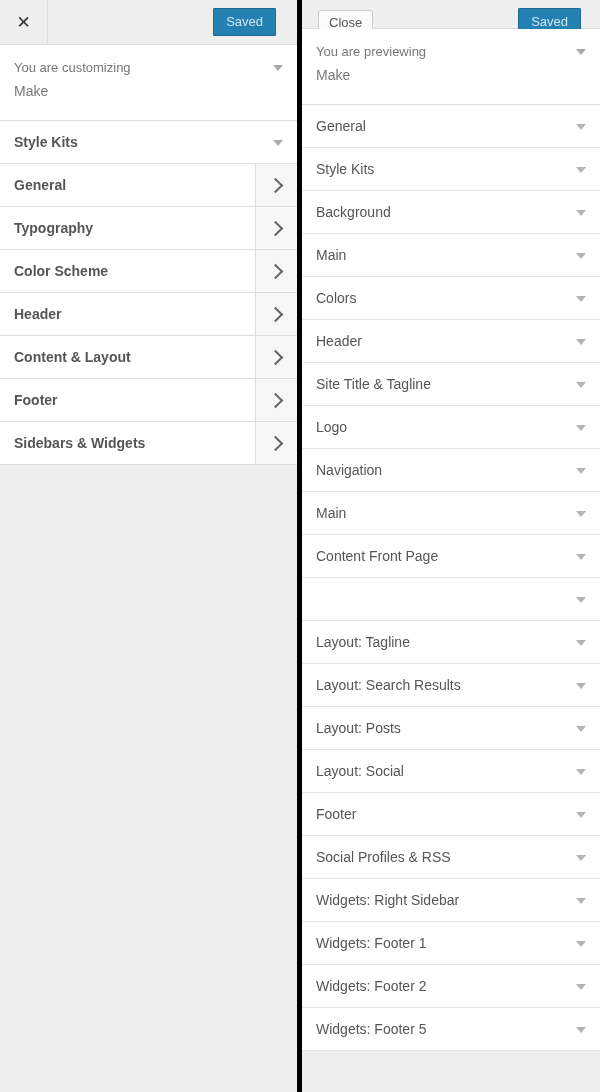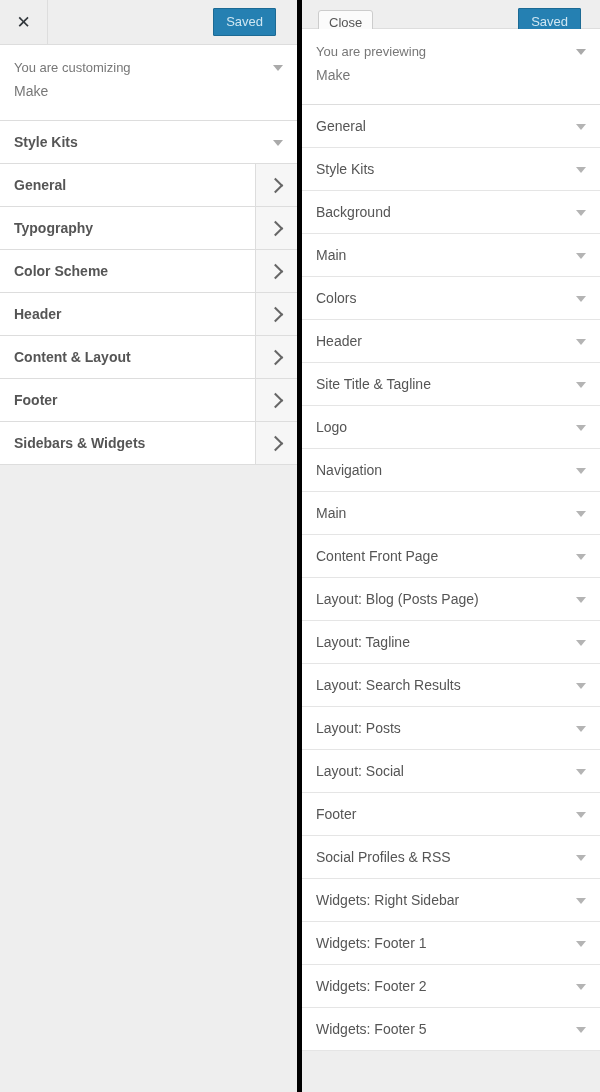--- a/index.html
+++ b/index.html
@@ -367,21 +367,20 @@
         </div>
         <div class="right-row">
           <span class="right-row-label">Main</span>
           <span class="tri-down"></span>
         </div>
         <div class="right-row">
           <span class="right-row-label">Content Front Page</span>
           <span class="tri-down"></span>
         </div>
         <div class="right-row">
-          <span class="right-row-label">Layout: Blog (Posts Page)</span>
           <span class="tri-down"></span>
         </div>
         <div class="right-row">
           <span class="right-row-label">Layout: Tagline</span>
           <span class="tri-down"></span>
         </div>
         <div class="right-row">
           <span class="right-row-label">Layout: Search Results</span>
           <span class="tri-down"></span>
         </div>

